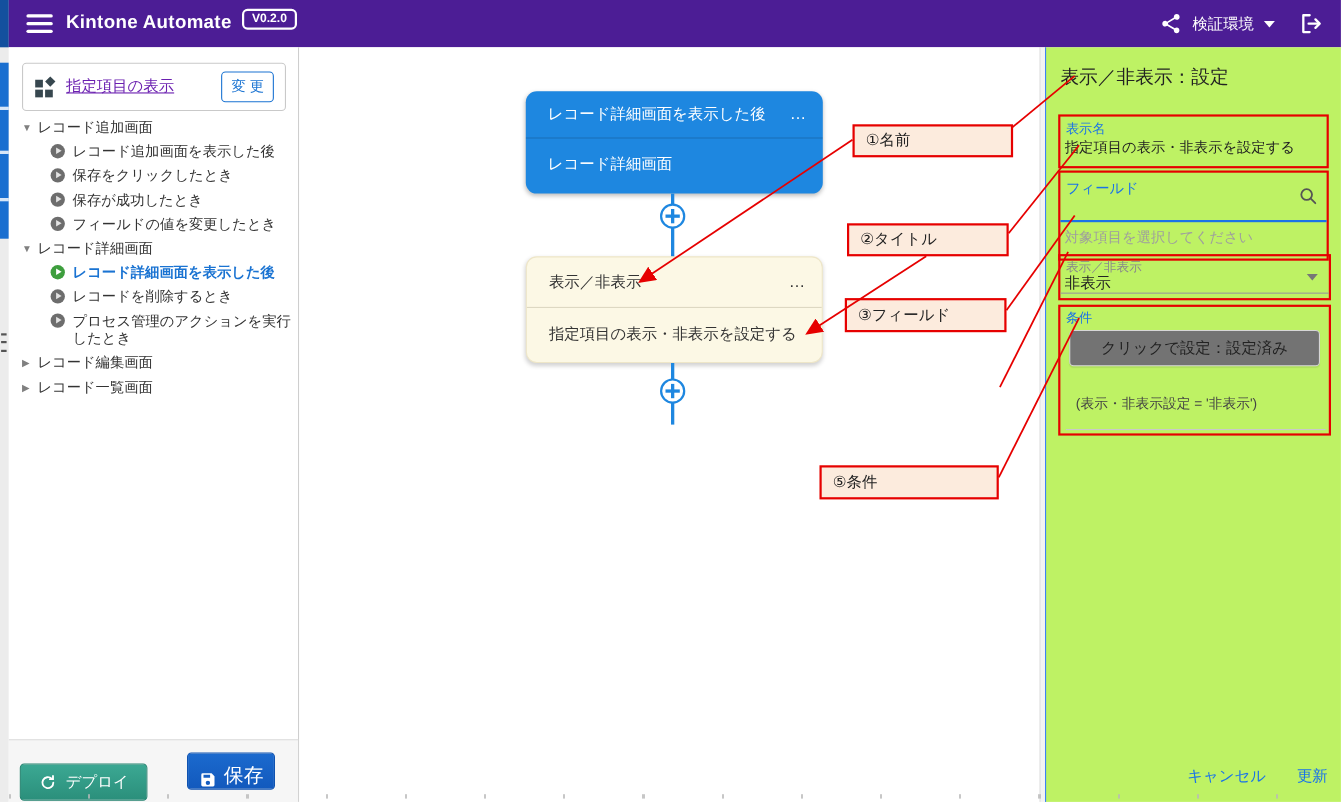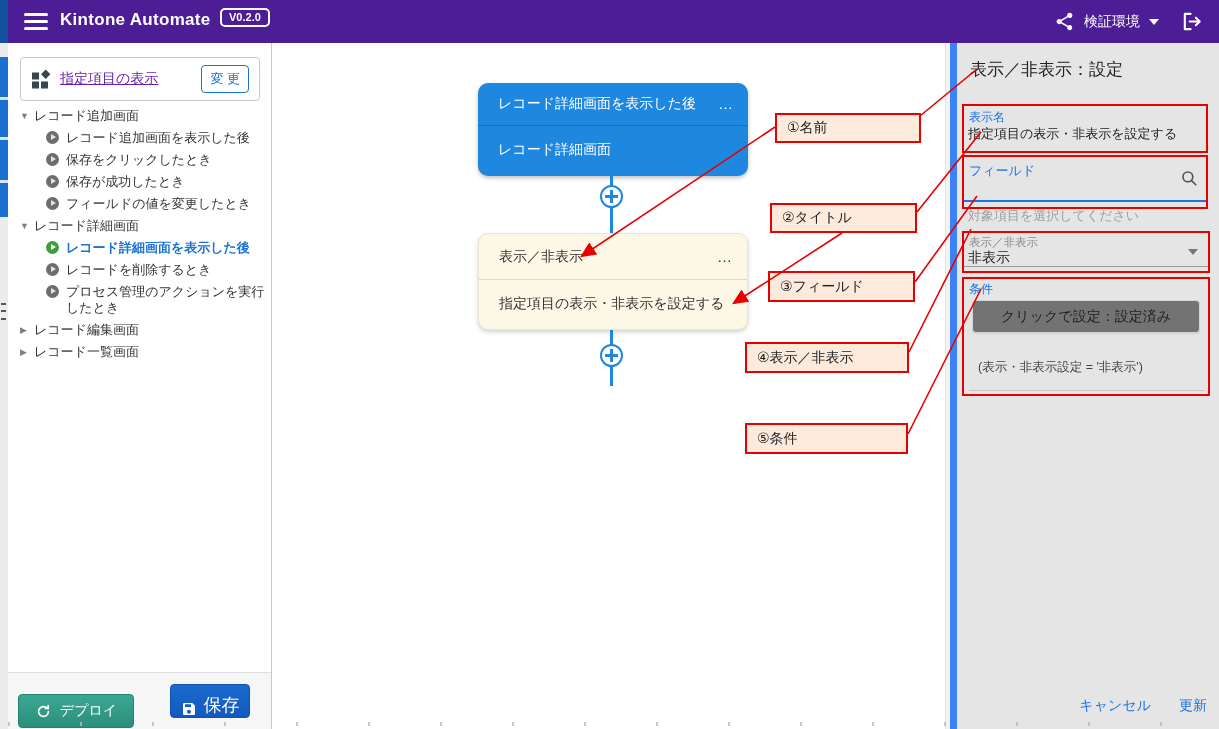--- a/index.html
+++ b/index.html
@@ -62,21 +62,21 @@
   .conn-line { position:absolute; left:610px; width:3px; background:#1e87e0; }
   .plus-conn { position:absolute; left:600px; width:23px; height:23px; border:2.5px solid #1e87e0; border-radius:50%; background:#fff; cursor:pointer; }
   .plus-conn::before, .plus-conn::after { content:""; position:absolute; background:#1e87e0; }
   .plus-conn::before { left:3px; right:3px; top:8px; height:2.5px; }
   .plus-conn::after { top:3px; bottom:3px; left:8px; width:2.5px; }
 
   
   .callout { position:absolute; border:2px solid #e60000; background:#fcebdd; color:#222; font-size:14px; display:flex; align-items:center; padding-left:10px; }
 
   
-  .panel { left:950px; top:43px; width:269px; height:686px; background:#e5e5e5; border-left:7px solid #3b82f6;padding-left:32px; }
+  .panel { left:950px; top:43px; width:269px; height:686px; background:#bef264; border-left:1px solid #3b82f6;padding-left:32px; }
   .panel-title { position:absolute; left:13px; top:15px; font-size:17px; color:#222; }
   .rbox { position:absolute; border:2px solid #e60000; }
   .f-label-blue { position:absolute; left:5px; font-size:12px; color:#1a73e8; }
   .f-label-blue.md { font-size:13px; }
   .f-label-gray { position:absolute; left:5px; font-size:11.5px; color:#8a8a8a; }
   .f-value { position:absolute; left:4px; font-size:13px; color:#222; white-space:nowrap; }
   .f-helper { position:absolute; left:4px; font-size:13px; color:#9e9e9e; white-space:nowrap; }
   .blue-underline { position:absolute; left:0; right:0; height:2px; background:#1a73e8; }
   .gray-underline { position:absolute; left:0; right:0; height:1px; background:#9a9a9a; }
   .dd-caret { position:absolute; right:10px; width:0; height:0; border-left:5px solid transparent; border-right:5px solid transparent; border-top:6px solid #777; cursor:pointer; }
@@ -237,41 +237,38 @@
 
   <div class="callout" style="left:775px; top:113px; width:146px; height:30px">
     <span>①名前</span>
   </div>
   <div class="callout" style="left:770px; top:203px; width:147px; height:30px">
     <span>②タイトル</span>
   </div>
   <div class="callout" style="left:768px; top:271px; width:147px; height:31px">
     <span>③フィールド</span>
   </div>
-  <div class="callout" style="left:745px; top:342px; width:164px; height:31px">
-    <span>④表示／非表示</span>
-  </div>
   <div class="callout" style="left:745px; top:423px; width:163px; height:31px">
     <span>⑤条件</span>
   </div>
 
   <div class="abs panel">
     <div class="panel-title">表示／非表示：設定</div>
     <div class="panel-actions">
       <span>キャンセル</span>
       <span>更新</span>
     </div>
   </div>
 
   <div class="rbox" style="left:962px; top:104px; width:246px; height:49px">
     <span class="f-label-blue" style="top:3px">表示名</span>
     <input class="f-value" style="top: 20px; border: none; outline: none; width: 236px; background: transparent;" value="指定項目の表示・非表示を設定する">
   </div>
 
-  <div class="rbox" style="left:962px; top:155px; width:246px; height:54px">
+  <div class="rbox" style="left:962px; top:155px; width:246px; height:82px">
     <span class="f-label-blue md" style="top:5px">フィールド</span>
     <svg style="position:absolute; right:8px; top:12px" width="18" height="18" viewBox="0 0 24 24">
         <g fill="none" stroke="#555" stroke-width="2.2">
           <circle cx="10.5" cy="10.5" r="6.5"></circle>
           <path d="M15.5 15.5 21 21" stroke-linecap="round"></path>
         </g>
       </svg>
     <div style="position:absolute; left:4px; top:24px; right:30px; height:18px"></div>
     <div class="blue-underline" style="top:43px"></div>
     <div class="f-helper" style="top:50px">対象項目を選択してください</div>

